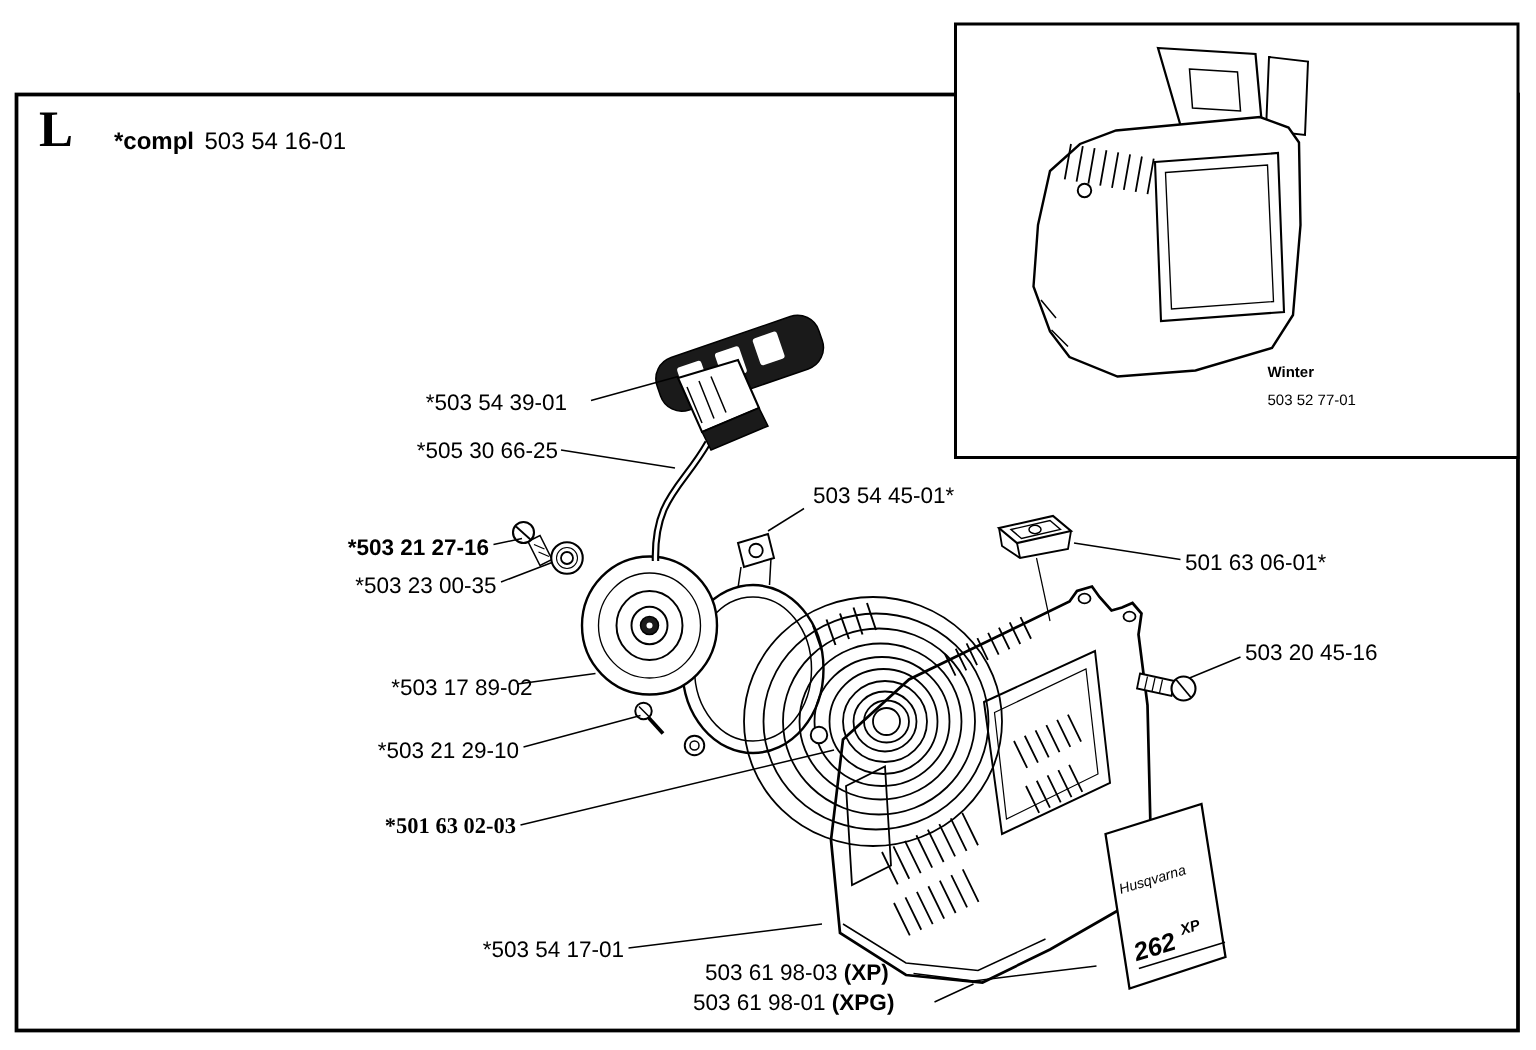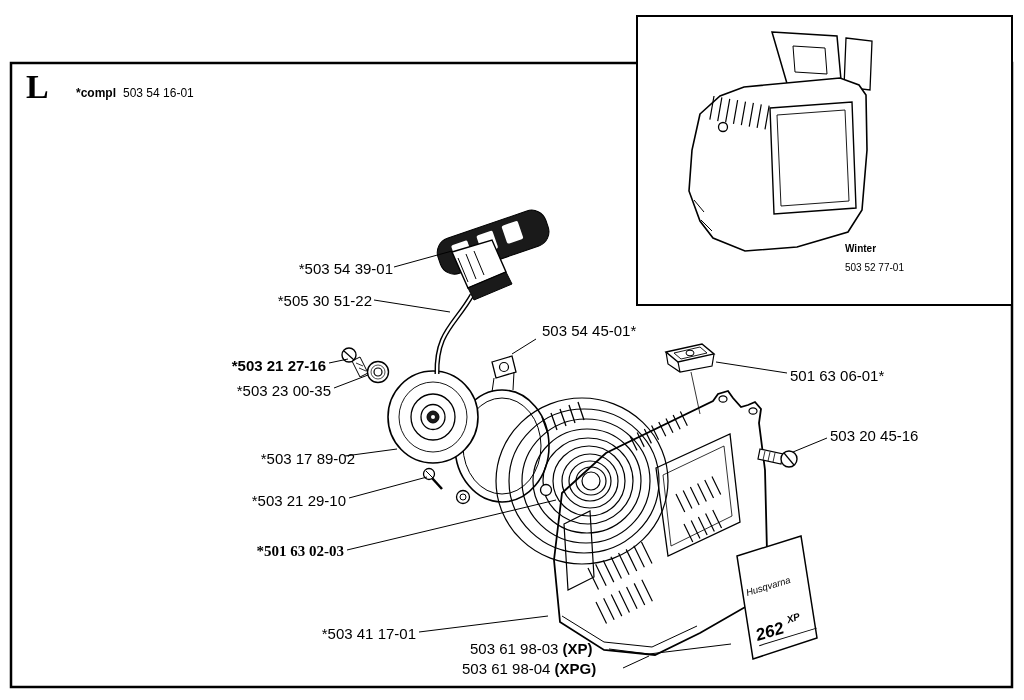--- a/index.html
+++ b/index.html
@@ -9,21 +9,21 @@
     font-family: "Liberation Sans", sans-serif;
     position: relative; overflow: hidden;
   }
   .page { position: absolute; inset: 0; }
   svg.scene { position: absolute; left: 0; top: 0; }
   .section-letter {
     position: absolute; left: 26px; top: 70px;
     font-size: 34px; font-weight: bold; line-height: 34px;
     font-family: "Liberation Serif", serif;
   }
-  .compl-line { position: absolute; left: 76px; top: 86px; font-size: 12px; white-space: nowrap; }
+  .compl-line { position: absolute; left: 76px; top: 86px; font-size: 16px; white-space: nowrap; }
   .compl-line .bold-part { font-weight: bold; margin-right: 7px; }
   .part-label { position: absolute; font-size: 15px; line-height: 17px; white-space: nowrap; }
   .part-label.bold { font-weight: bold; }
   .part-label.right { text-align: right; }
   .part-label b { font-weight: bold; }
   .inset-caption { position: absolute; font-size: 10px; line-height: 18px; white-space: nowrap; }
   .inset-caption.bold { font-weight: bold; }
 </style>
 </head>
 <body>
@@ -169,34 +169,34 @@
       <path d="M419 632 L548 616"></path>
       <path d="M609 649 L649 654 L731 644 M623 668 L649 656"></path>
     </g>
   </svg>
 
   <div class="section-letter">L</div>
   <div class="compl-line">
     <span class="bold-part">*compl</span><span>503 54 16-01</span>
   </div>
 
-  <div class="part-label right" style="left:283px; top:260px; width:110px;">*503 54 39-01</div>
-  <div class="part-label right" style="left:262px; top:292px; width:110px;">*505 30 51-22</div>
+  <div class="part-label right" style="left:268px; top:260px; width:110px;">*503 54 39-01</div>
+  <div class="part-label right" style="left:262px; top:292px; width:110px;">*505 30 66-25</div>
   <div class="part-label" style="left:542px; top:322px;text-align:center;">503 54 45-01*</div>
   <div class="part-label right bold" style="left:198px; top:357px; width:128px;">*503 21 27-16</div>
   <div class="part-label right" style="left:203px; top:382px; width:128px;">*503 23 00-35</div>
   <div class="part-label" style="left:790px; top:367px;">501 63 06-01*</div>
   <div class="part-label" style="left:830px; top:427px;">503 20 45-16</div>
   <div class="part-label right" style="left:244px; top:450px; width:111px;">*503 17 89-02</div>
   <div class="part-label right" style="left:235px; top:492px; width:111px;">*503 21 29-10</div>
   <div class="part-label right bold" style="left:233px; top:543px; width:111px;font-family:Liberation Serif, serif;">*501 63 02-03</div>
-  <div class="part-label right" style="left:310px; top:625px; width:106px;">*503 41 17-01</div>
+  <div class="part-label right" style="left:310px; top:625px; width:106px;">*503 54 17-01</div>
   <div class="part-label" style="left:470px; top:640px;">
     <span>503 61 98-03 </span><b>(XP)</b>
   </div>
   <div class="part-label" style="left:462px; top:660px;">
-    <span>503 61 98-04 </span><b>(XPG)</b>
+    <span>503 61 98-01 </span><b>(XPG)</b>
   </div>
 
   <div class="inset-caption bold" style="left:845px; top:240px;">Winter</div>
   <div class="inset-caption" style="left:845px; top:259px;">503 52 77-01</div>
 
 </div>
 
 </body></html>

